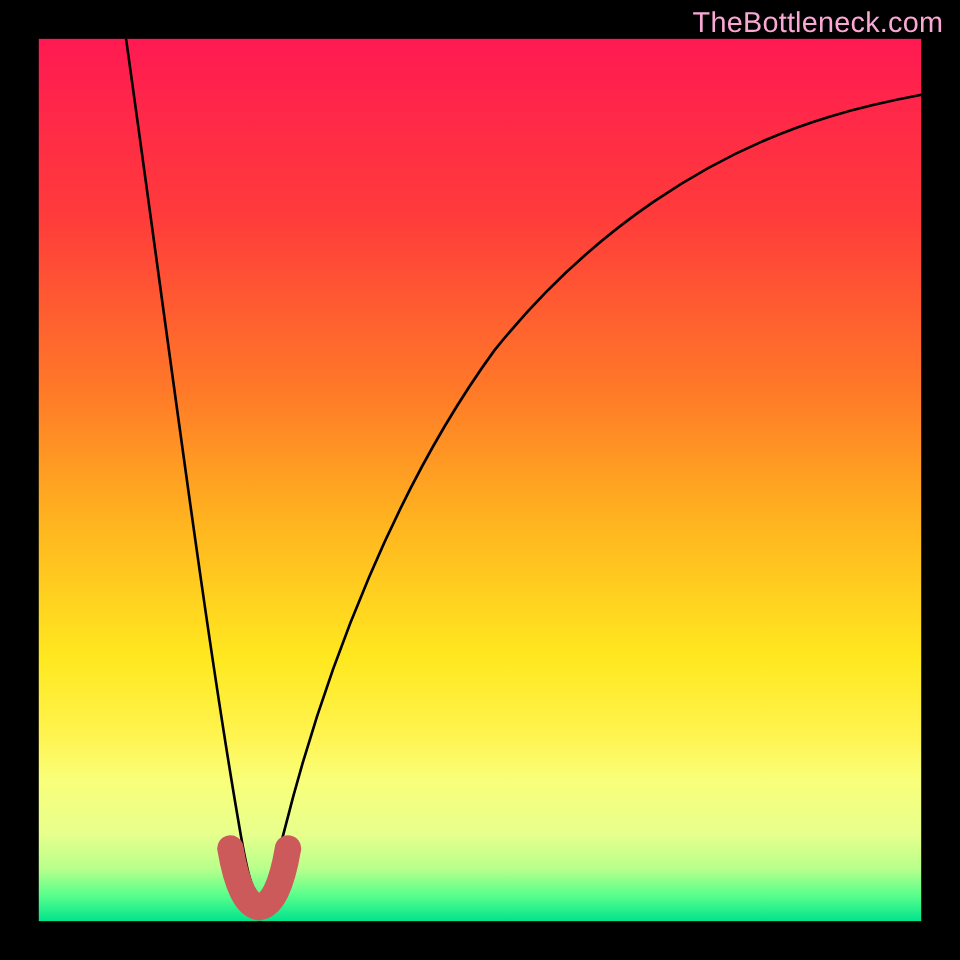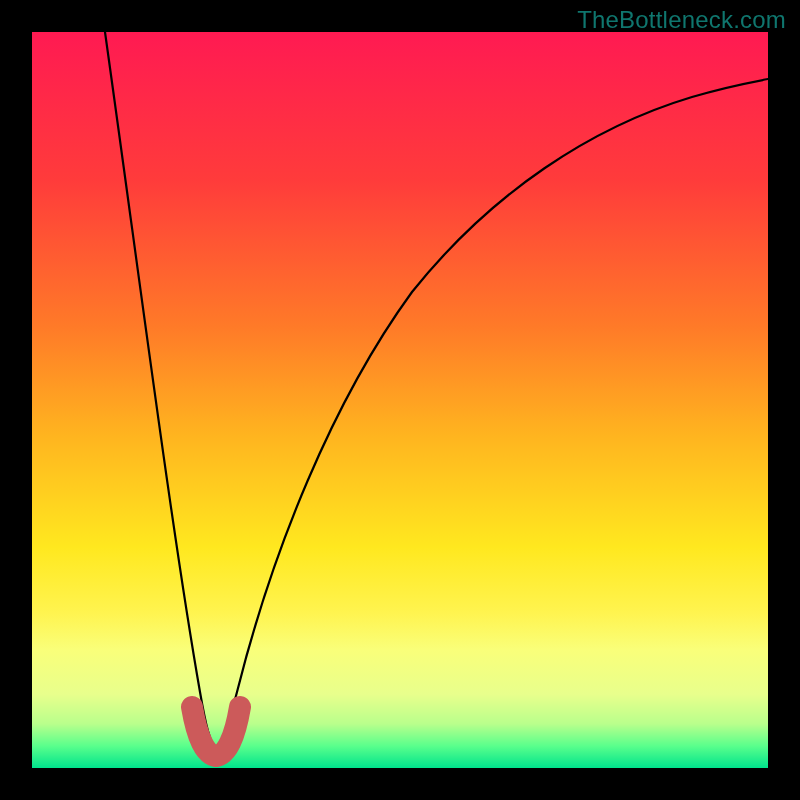--- a/index.html
+++ b/index.html
@@ -24,21 +24,21 @@
     left: 32px;
     top: 32px;
     width: 736px;
     height: 736px;
     overflow: hidden;
   }
   .watermark {
     position: absolute;
     top: 6px;
     right: 14px;
-    color: #0f766e;
+    color: #f9a8d4;
     font-size: 24px;
     font-weight: 500;
     letter-spacing: 0.2px;
   }
   svg { display: block; }
 </style>
 </head>
 <body>
 
 <div class="frame">

